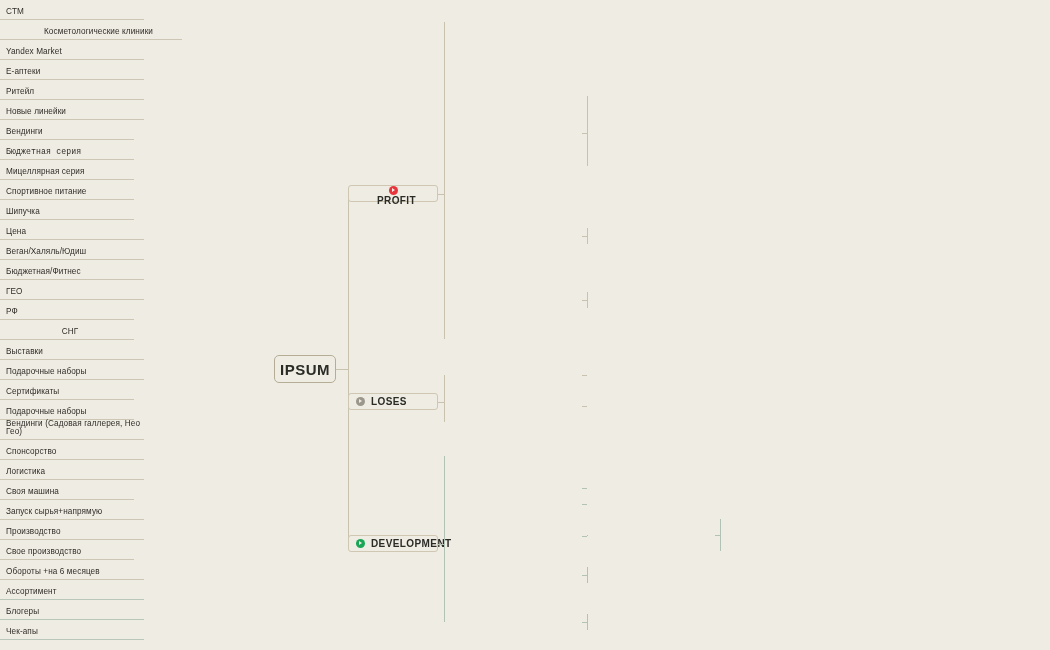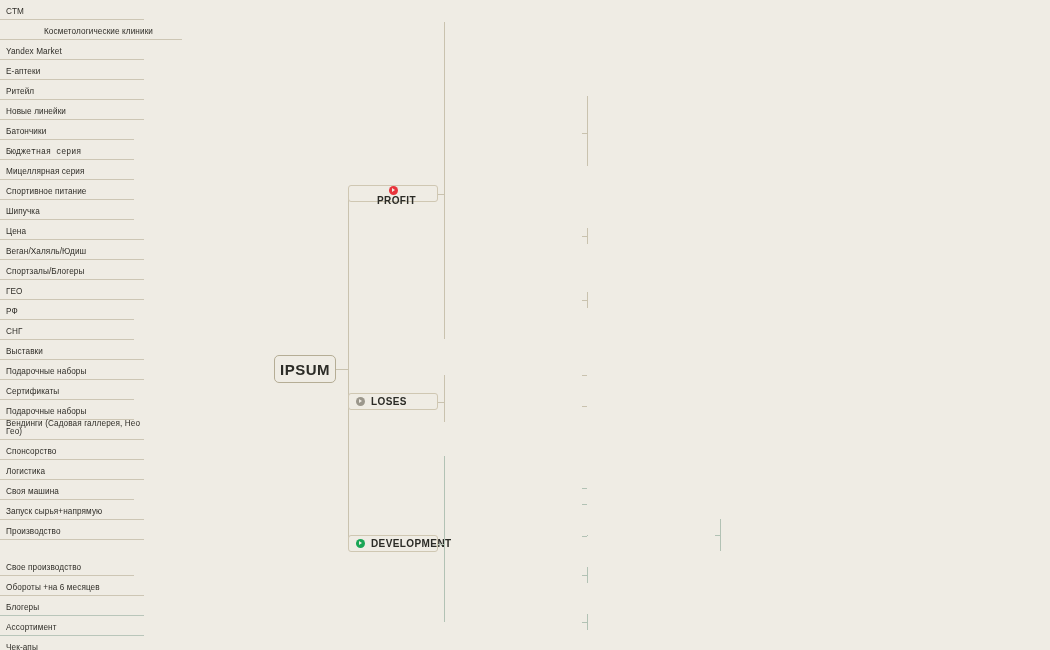--- a/index.html
+++ b/index.html
@@ -102,52 +102,52 @@
     </div>
     <div class="leaf" style="left: 444px; top: 73px; width: 138px; height: 16px;">
       <span>Ритейл</span>
     </div>
     <div class="leaf" style="left: 444px; top: 120px; width: 138px; height: 16px;">
       <span>Новые линейки</span>
     </div>
     <div class="ln lnh" style="left: 582px; top: 133px; width: 5px; height: 1px;"></div>
     <div class="ln lnv" style="left: 587px; top: 96px; width: 1px; height: 70px;"></div>
     <div class="leaf" style="left: 587px; top: 83px; width: 128px; height: 16px;">
-      <span>Батончики</span>
+      <span>Вендинги</span>
     </div>
     <div class="leaf" style="left: 587px; top: 105px; width: 128px; height: 16px; font-family: Liberation Mono, monospace;">
       <span>Бюджетная серия</span>
     </div>
     <div class="leaf" style="left: 587px; top: 121px; width: 128px; height: 16px;">
       <span>Мицеллярная серия</span>
     </div>
     <div class="leaf" style="left: 587px; top: 137px; width: 128px; height: 16px;">
       <span>Спортивное питание</span>
     </div>
     <div class="leaf" style="left: 587px; top: 153px; width: 128px; height: 16px;">
       <span>Шипучка</span>
     </div>
     <div class="leaf" style="left: 444px; top: 167px; width: 138px; height: 16px;">
       <span>Цена</span>
     </div>
     <div class="leaf" style="left: 444px; top: 183px; width: 138px; height: 16px;">
       <span>Веган/Халяль/Юдиш</span>
     </div>
     <div class="leaf" style="left: 444px; top: 199px; width: 138px; height: 16px;">
-      <span>Спортзалы/Блогеры</span>
+      <span>Бюджетная/Фитнес</span>
     </div>
     <div class="leaf" style="left: 444px; top: 223px; width: 138px; height: 16px;">
       <span>ГЕО</span>
     </div>
     <div class="ln lnh" style="left: 582px; top: 236px; width: 5px; height: 1px;"></div>
     <div class="ln lnv" style="left: 587px; top: 228px; width: 1px; height: 16px;"></div>
     <div class="leaf" style="left: 587px; top: 215px; width: 128px; height: 16px;">
       <span>РФ</span>
     </div>
-    <div class="leaf" style="left: 587px; top: 231px; width: 128px; height: 16px;">
+    <div class="leaf" style="left: 587px; top: 231px; width: 128px; height: 16px; justify-content: center;">
       <span>СНГ</span>
     </div>
     <div class="leaf" style="left: 444px; top: 263px; width: 138px; height: 16px;">
       <span>Выставки</span>
     </div>
     <div class="leaf" style="left: 444px; top: 287px; width: 138px; height: 16px;">
       <span>Подарочные наборы</span>
     </div>
     <div class="ln lnh" style="left: 582px; top: 300px; width: 5px; height: 1px;"></div>
     <div class="ln lnv" style="left: 587px; top: 292px; width: 1px; height: 16px;"></div>
@@ -178,37 +178,37 @@
       <span>Своя машина</span>
     </div>
     <div class="leaf" style="left: 444px; top: 378px; width: 138px; height: 16px;">
       <span>Запуск сырья+напрямую</span>
     </div>
     <div class="leaf" style="left: 444px; top: 393px; width: 138px; height: 16px;">
       <span>Производство</span>
     </div>
     <div class="ln lnh" style="left: 582px; top: 406px; width: 5px; height: 1px;"></div>
     <div class="ln lnv" style="left: 587px; top: 406px; width: 1px; height: 0px;"></div>
-    <div class="leaf" style="left: 587px; top: 393px; width: 128px; height: 16px; margin-top: 16px;">
+    <div class="leaf" style="left: 587px; top: 393px; width: 128px; height: 16px;">
       <span>Свое производство</span>
     </div>
     <div class="leaf" style="left: 444px; top: 409px; width: 138px; height: 16px;">
       <span>Обороты +на 6 месяцев</span>
     </div>
     <div class="node branch" style="left: 348px; top: 535px; width: 90px; height: 17px;">
       <span class="dot dot-dev"></span>
       <span>DEVELOPMENT</span>
     </div>
     <div class="ln lnh green" style="left: 438px; top: 543.5px; width: 6px; height: 1px;"></div>
     <div class="ln lnv green" style="left: 444px; top: 456px; width: 1px; height: 166px;"></div>
+    <div class="leaf green" style="left: 444px; top: 443px; width: 138px; height: 16px;">
+      <span>Ассортимент</span>
+    </div>
     <div class="leaf green" style="left: 444px; top: 459px; width: 138px; height: 16px;">
       <span>Блогеры</span>
-    </div>
-    <div class="leaf green" style="left: 444px; top: 443px; width: 138px; height: 16px;">
-      <span>Ассортимент</span>
     </div>
     <div class="leaf green" style="left: 444px; top: 475px; width: 138px; height: 16px;">
       <span>Чек-апы</span>
     </div>
     <div class="ln lnh green" style="left: 582px; top: 488px; width: 5px; height: 1px;"></div>
     <div class="ln lnv green" style="left: 587px; top: 488px; width: 1px; height: 0px;"></div>
     <div class="ln lnh green" style="left: 582px; top: 504px; width: 5px; height: 1px;"></div>
     <div class="ln lnv green" style="left: 587px; top: 504px; width: 1px; height: 0px;"></div>
     <div class="ln lnh green" style="left: 582px; top: 536px; width: 5px; height: 1px;"></div>
     <div class="ln lnv green" style="left: 587px; top: 535px; width: 1px; height: 1px;"></div>

